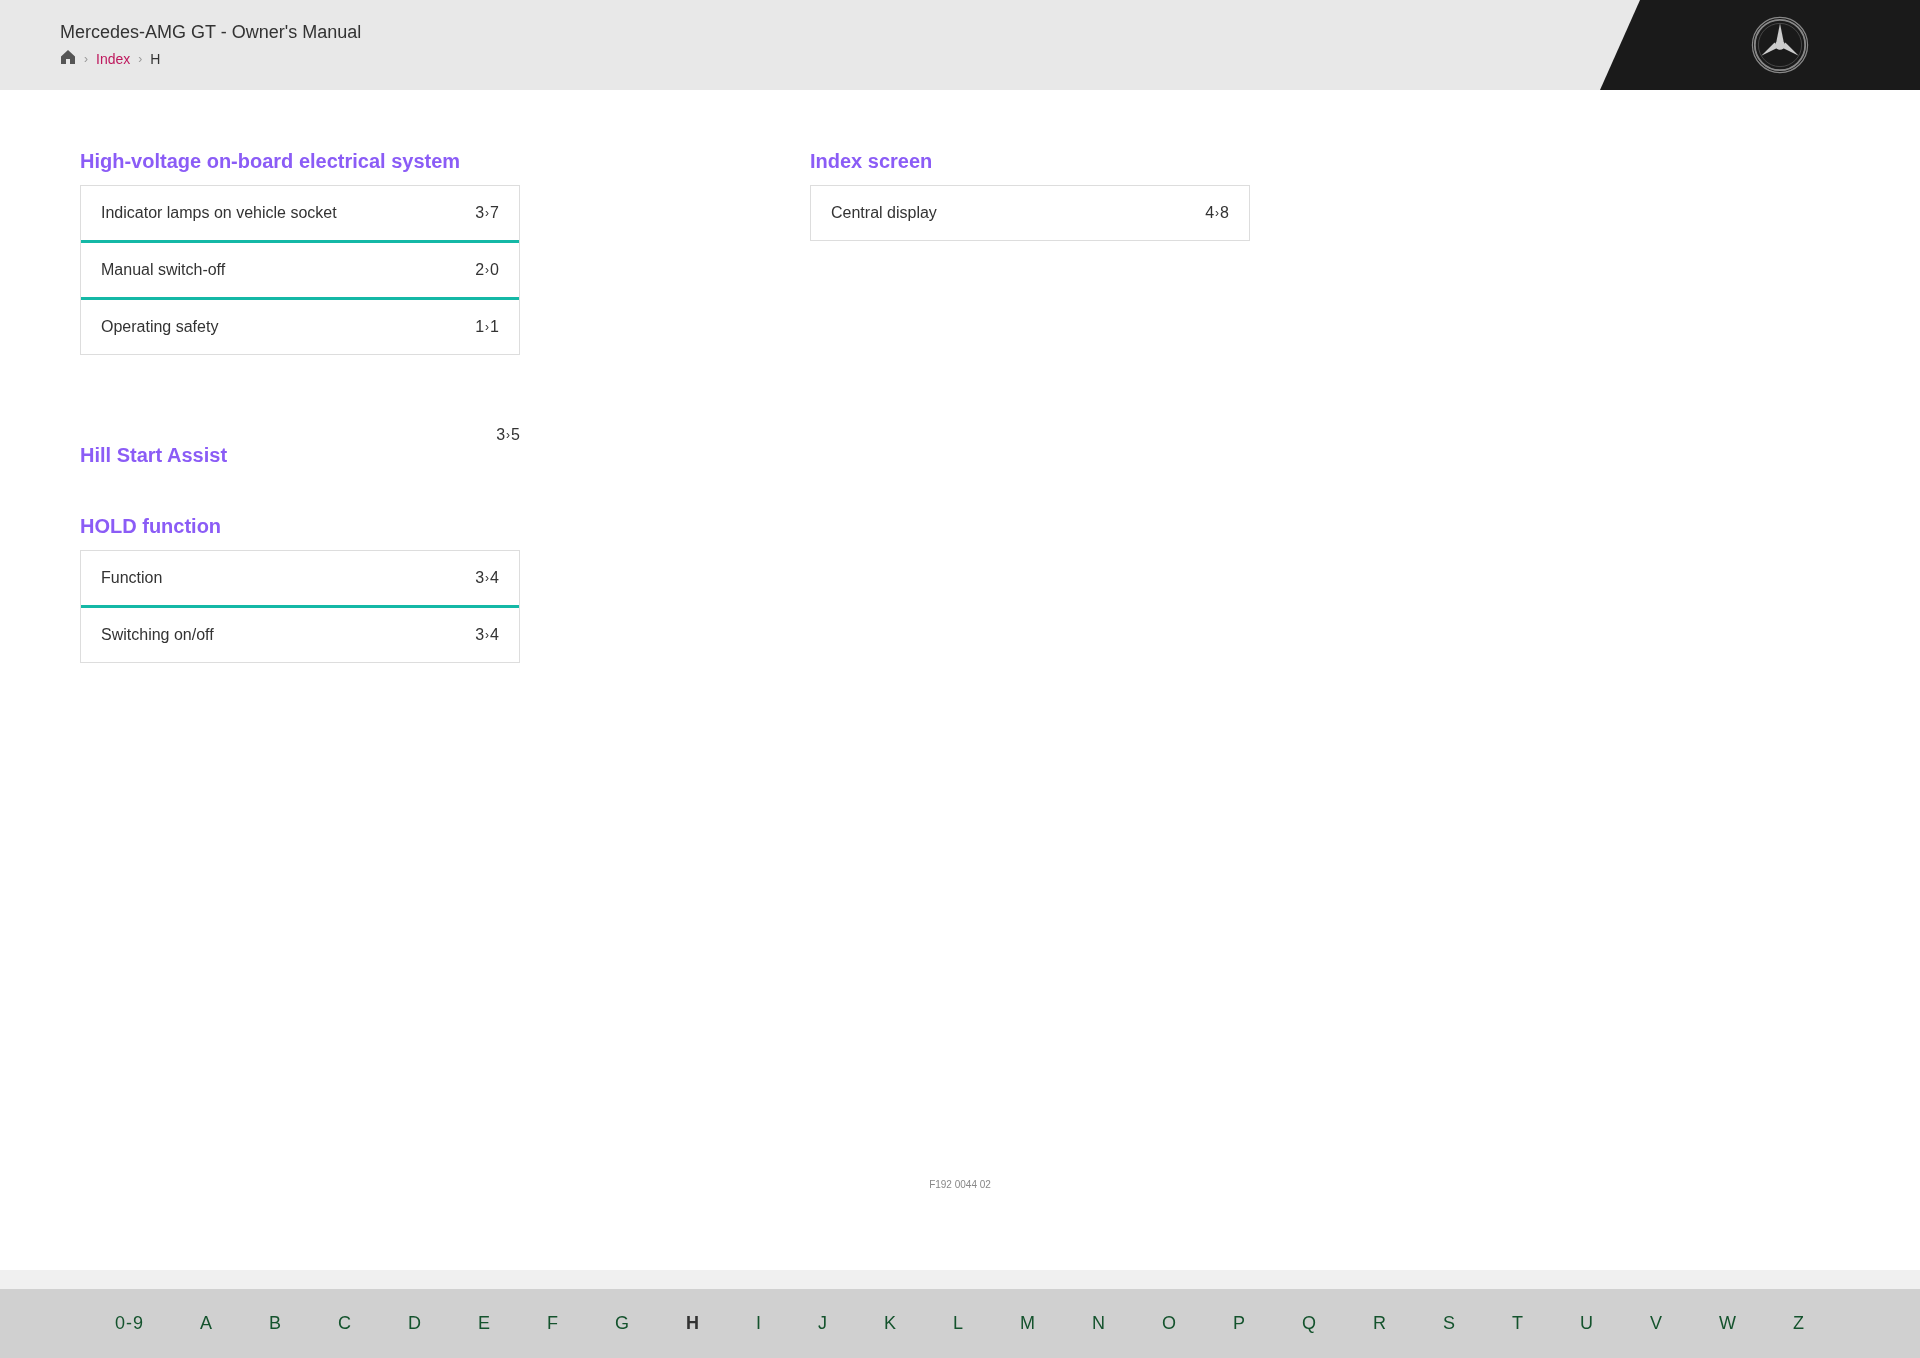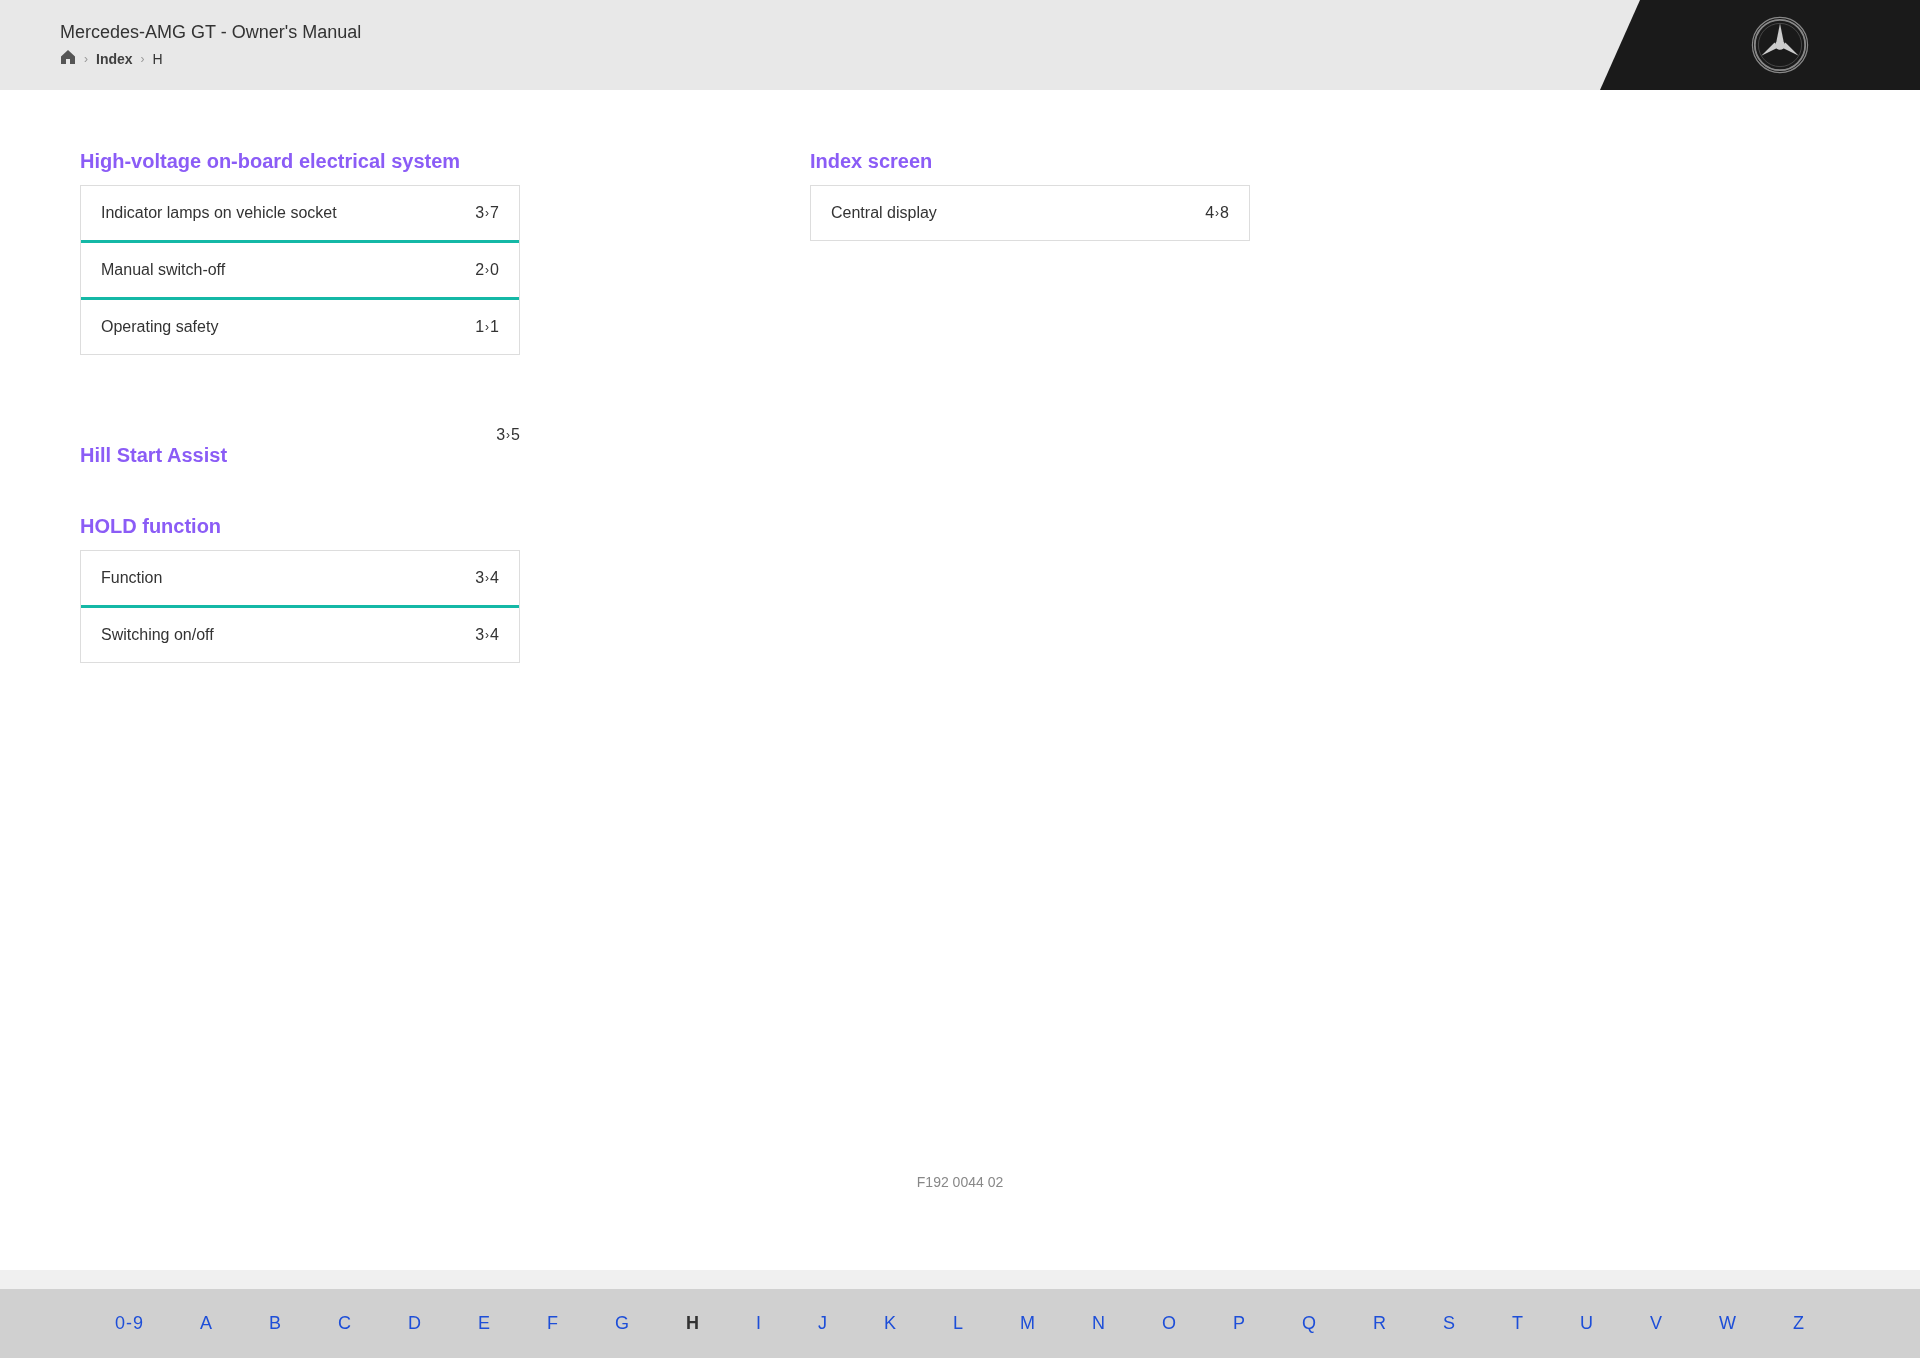--- a/index.html
+++ b/index.html
@@ -47,24 +47,23 @@
       font-size: 14px;
       color: #555;
     }
 
     .breadcrumb-separator {
       color: #999;
       font-size: 12px;
     }
 
     .breadcrumb-link {
-      color: #404040;
+      color: #be185d;
       text-decoration: none;
       cursor: pointer;
-      font-weight: bold;
     }
 
     
     .header-logo {
       position: absolute;
       right: 0;
       top: 0;
       width: 320px;
       height: 90px;
       background: #1a1a1a;
@@ -170,37 +169,37 @@
       padding: 18px 0;
       display: flex;
       align-items: center;
       justify-content: center;
       gap: 0;
     }
 
     .alpha-item {
       padding: 6px 28px;
       font-size: 18px;
-      color: #1d4ed8;
+      color: #14532d;
       cursor: pointer;
       letter-spacing: 1px;
     }
 
     .alpha-item.active {
       color: #333;
       font-weight: bold;
     }
 
     
     .doc-number {
       position: absolute;
       bottom: 60px;
       left: 50%;
       transform: translateX(-50%);
-      font-size: 14px;
+      font-size: 10px;
       color: #888;
       text-align: center;
     }
 
     
     .page-num {
       display: flex;
       align-items: center;
     }
 

